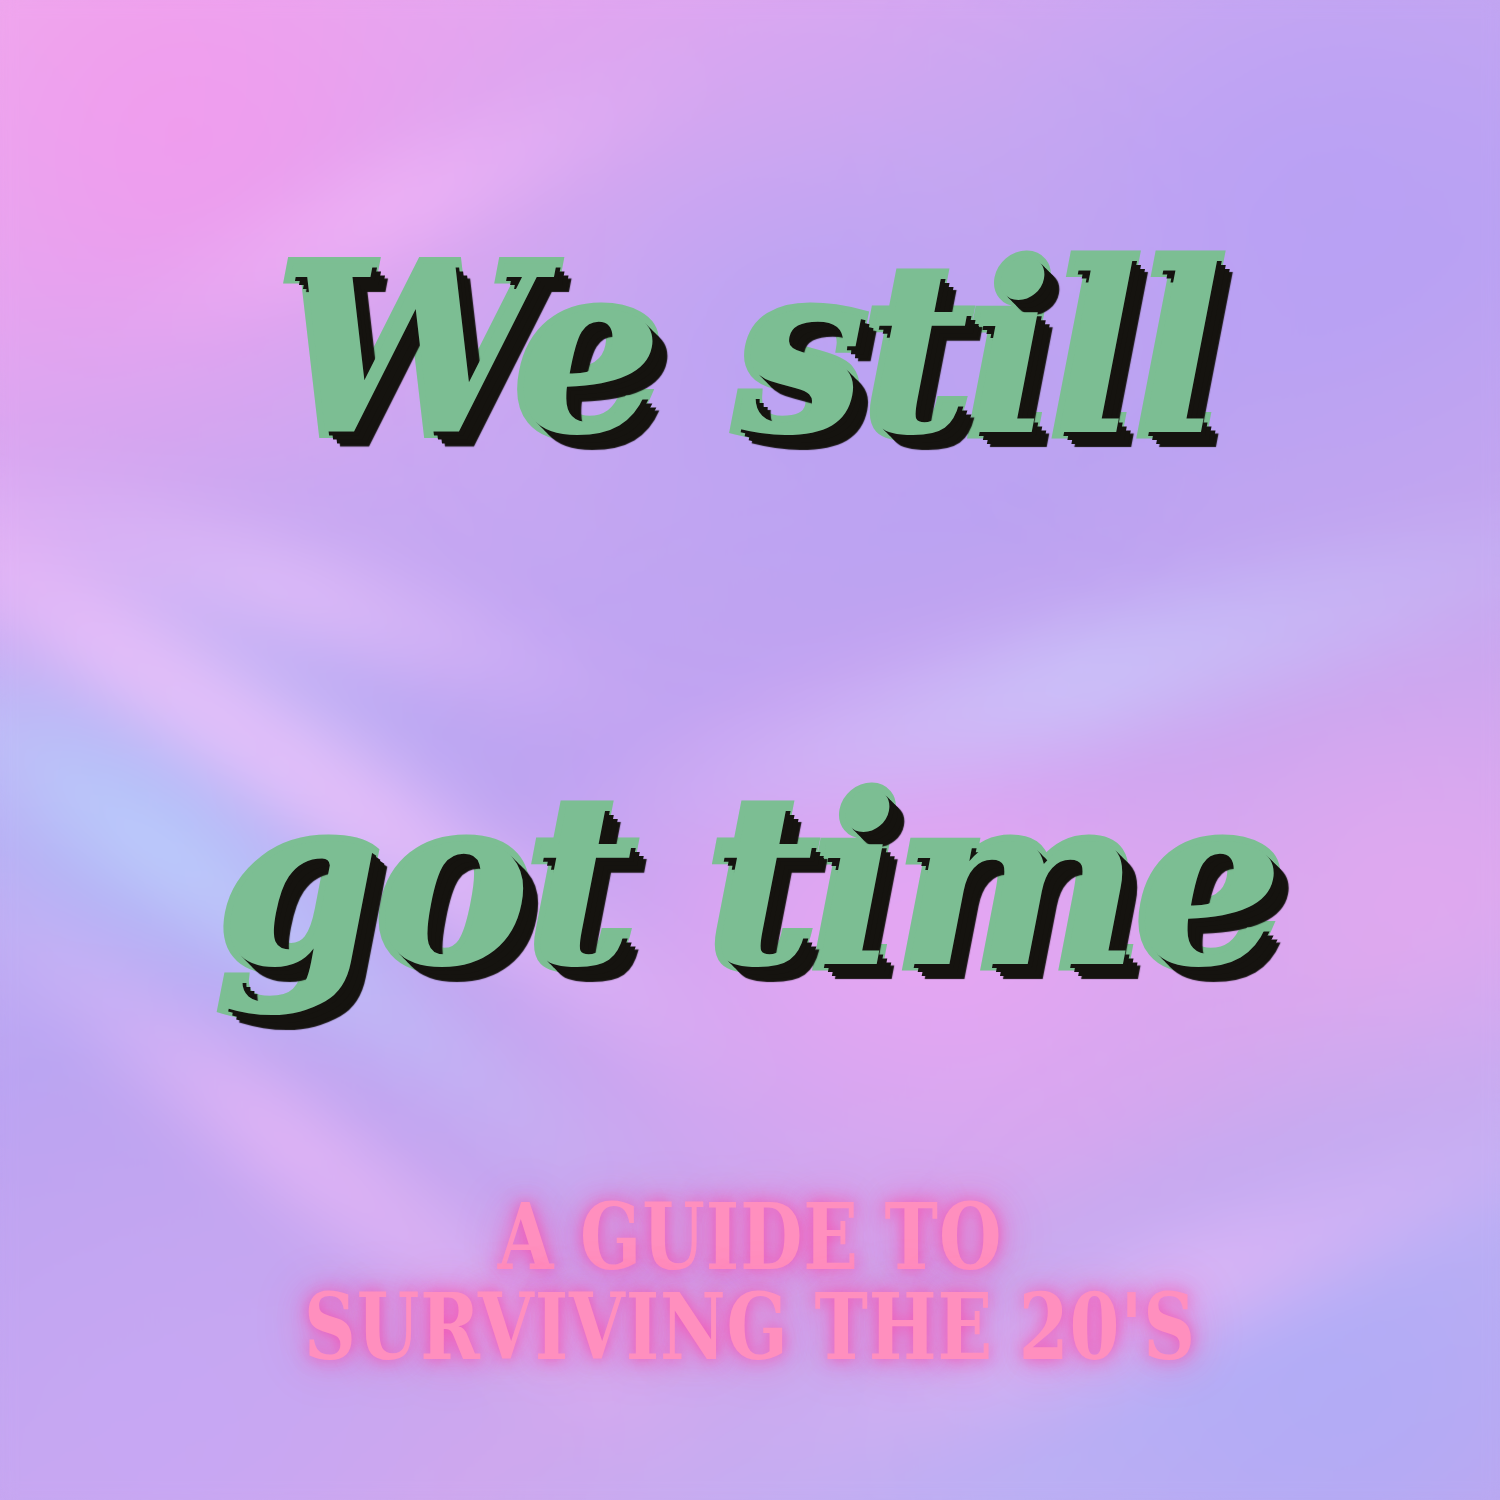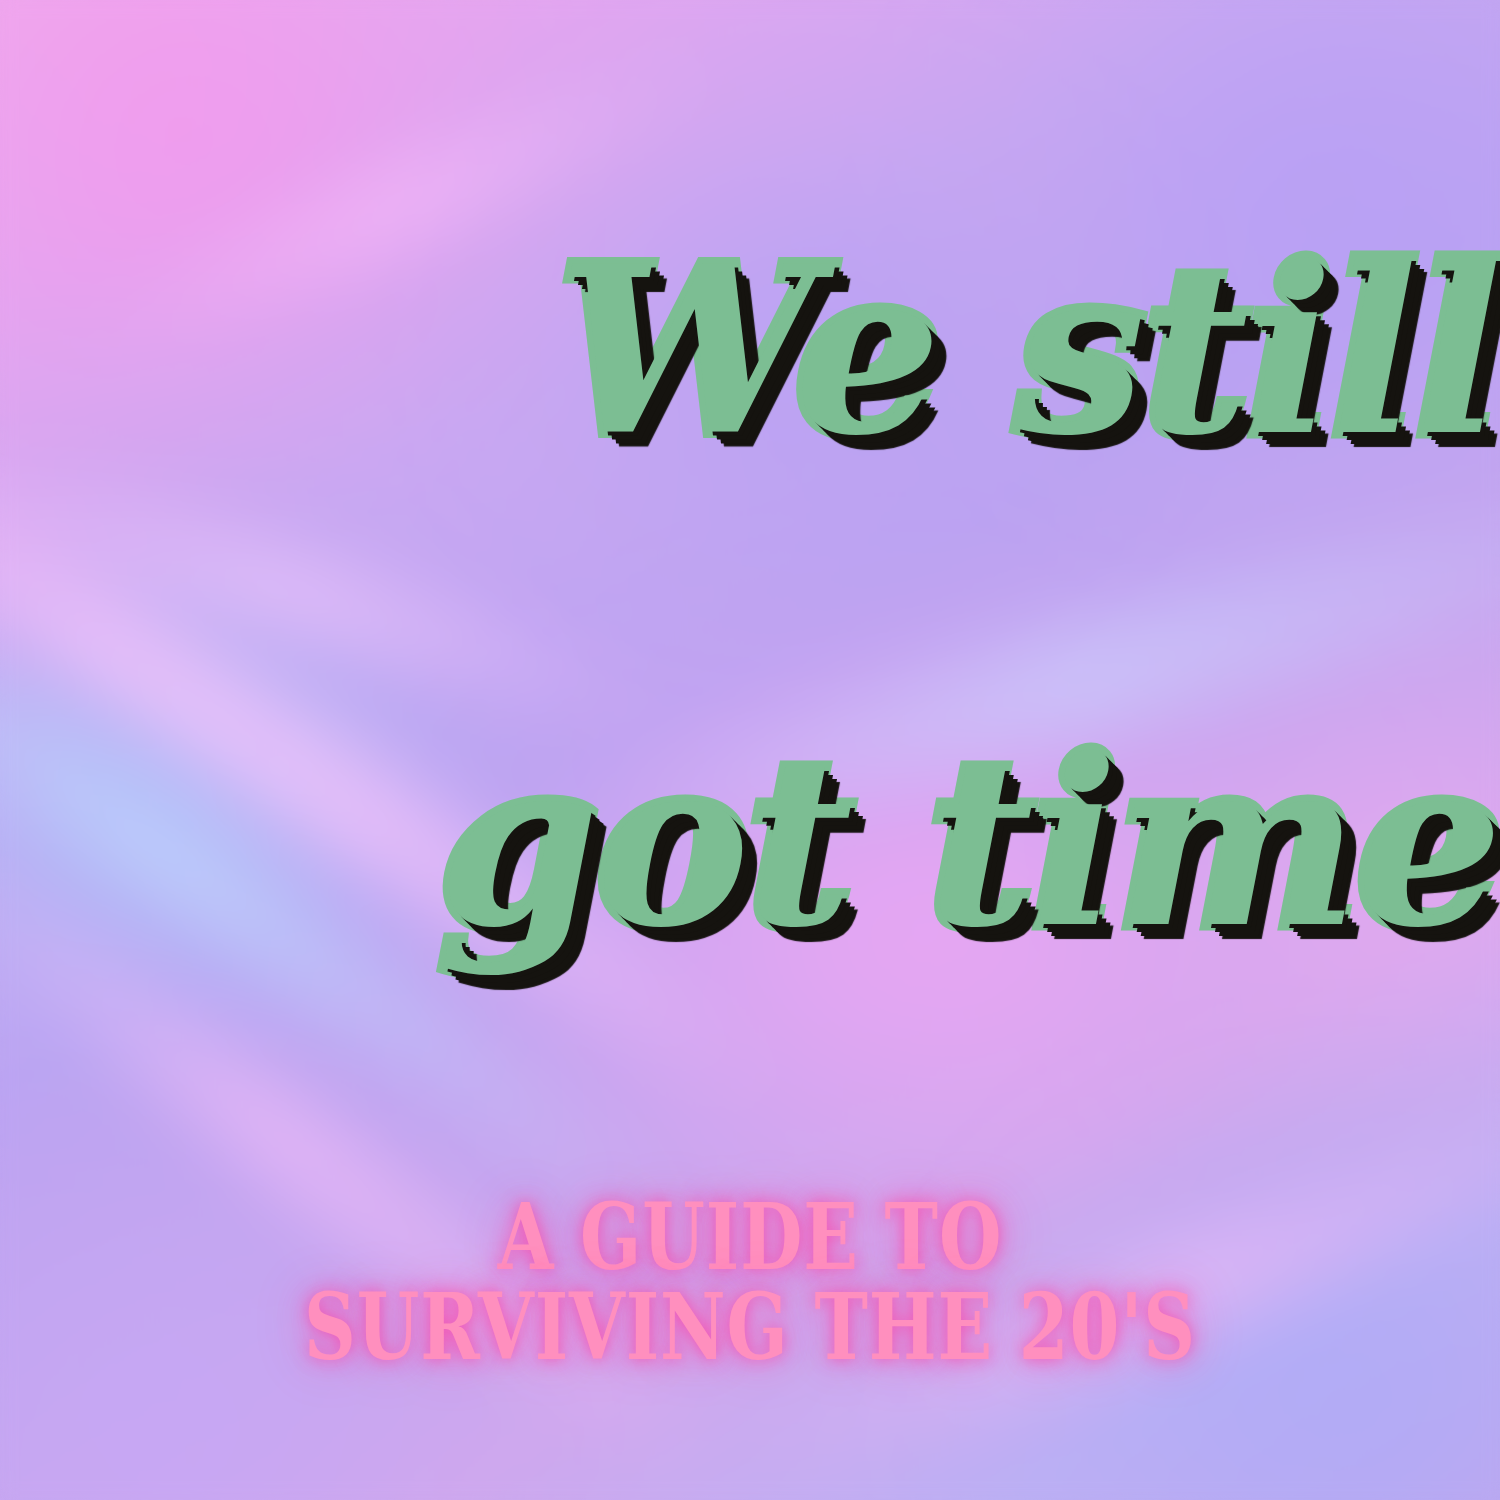--- a/index.html
+++ b/index.html
@@ -133,42 +133,42 @@
     inset: 0;
     backdrop-filter: blur(8px);
     pointer-events: none;
   }
 
   
   .headline {
     position: absolute;
     left: 0;
     right: 0;
-    text-align: right;
+    text-align: center;
     font-family: "DejaVu Serif", "Liberation Serif", serif;
     font-style: italic;
     font-weight: bold;
     letter-spacing: -0.012em;
     white-space: nowrap;
     line-height: 1;
     color: #7cbe93;
     text-shadow:
       4px 4px 0 #15130f,
       8px 8px 0 #15130f,
       12px 12px 0 #15130f,
       15px 15px 1px #15130f;
     -webkit-text-stroke: 13px #7cbe93;
     paint-order: stroke fill;
   }
   #line1 {
     top: 236px;
     font-size: 230px;
   }
   #line2 {
-    top: 728px;
+    top: 768px;
     font-size: 230px;
   }
 
   
   .subtitle {
     position: absolute;
     left: 0;
     right: 0;
     top: 1192px;
     text-align: center;

